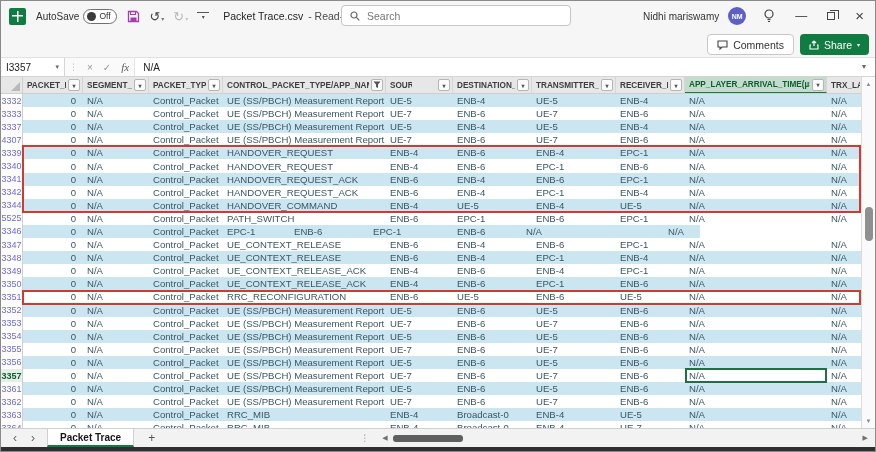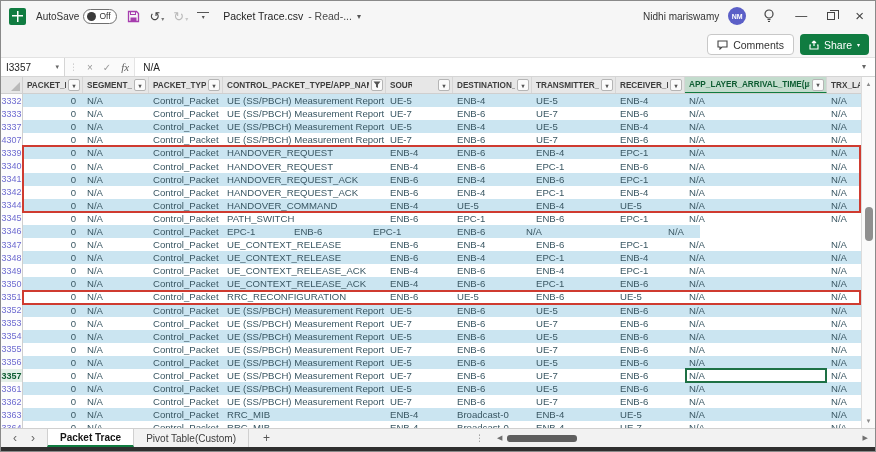--- a/index.html
+++ b/index.html
@@ -121,20 +121,29 @@
         <span class="icon-redo">↻</span>
         <span class="mini-chev dis">▾</span>
       </span>
       <span class="qat-more">▾</span>
     </div>
     <div class="doc-title">
       <span class="doc-title-main">Packet Trace.csv</span>
       <span class="doc-title-suffix">-  Read-...</span>
       <span class="chev-dn">▾</span>
     </div>
+    <div class="searchbox">
+      <span>
+        <svg width="10" height="10" viewBox="0 0 10 10">
+            <circle cx="4" cy="4" r="3" fill="none" stroke="#666" stroke-width="1.2"></circle>
+            <line x1="6.3" y1="6.3" x2="9.3" y2="9.3" stroke="#666" stroke-width="1.2"></line>
+          </svg>
+      </span>
+      <input placeholder="Search" style="">
+    </div>
     <div class="tb-right">
       <span class="user-name">Nidhi mariswamy</span>
       <span class="avatar">NM</span>
       <span style="cursor:pointer">
         <svg width="12" height="14" viewBox="0 0 12 14">
             <circle cx="6" cy="5" r="4" fill="none" stroke="#444" stroke-width="1.2"></circle>
             <line x1="4.5" y1="10.5" x2="7.5" y2="10.5" stroke="#444" stroke-width="1.2"></line>
             <line x1="5" y1="12.5" x2="7" y2="12.5" stroke="#444" stroke-width="1.2"></line>
           </svg>
       </span>
@@ -335,21 +344,21 @@
         <div class="dcell" style="width: 74px;">Control_Packet</div>
         <div class="dcell" style="width: 163px;">HANDOVER_COMMAND</div>
         <div class="dcell" style="width: 67px;">ENB-4</div>
         <div class="dcell" style="width: 79px;">UE-5</div>
         <div class="dcell" style="width: 84px;">ENB-4</div>
         <div class="dcell" style="width: 69px;">UE-5</div>
         <div class="dcell" style="width: 142px;">N/A</div>
         <div class="dcell" style="width: 36px;">N/A</div>
       </div>
       <div class="drow">
-        <div class="rownum">3345</div>
+        <div class="rownum">5525</div>
         <div class="dcell num" style="width: 60px;">0</div>
         <div class="dcell" style="width: 66px;">N/A</div>
         <div class="dcell" style="width: 74px;">Control_Packet</div>
         <div class="dcell" style="width: 163px;">PATH_SWITCH</div>
         <div class="dcell" style="width: 67px;">ENB-6</div>
         <div class="dcell" style="width: 79px;">EPC-1</div>
         <div class="dcell" style="width: 84px;">ENB-6</div>
         <div class="dcell" style="width: 69px;">EPC-1</div>
         <div class="dcell" style="width: 142px;">N/A</div>
         <div class="dcell" style="width: 36px;">N/A</div>
@@ -572,21 +581,20 @@
     <div class="vs-arrow" style="position:absolute;bottom:0;width:100%;">▼</div>
   </div>
 
   <div class="sheetbar">
     <div class="sb-nav">
       <span class="sb-arrow">‹</span>
       <span class="sb-arrow">›</span>
     </div>
     <div style="display:flex" id="sheet-tabs">
         <span class="stab active">Packet Trace</span>
-        <span class="stab">Pivot Table(Custom)</span>
       </div>
     <span class="sb-add">+</span>
     <span class="sb-dots">⋮</span>
     <div class="hscroll">
       <span class="hs-arrow">◀</span>
       <div class="hs-track">
         <div class="hs-thumb"></div>
       </div>
       <span class="hs-arrow">▶</span>
     </div>

